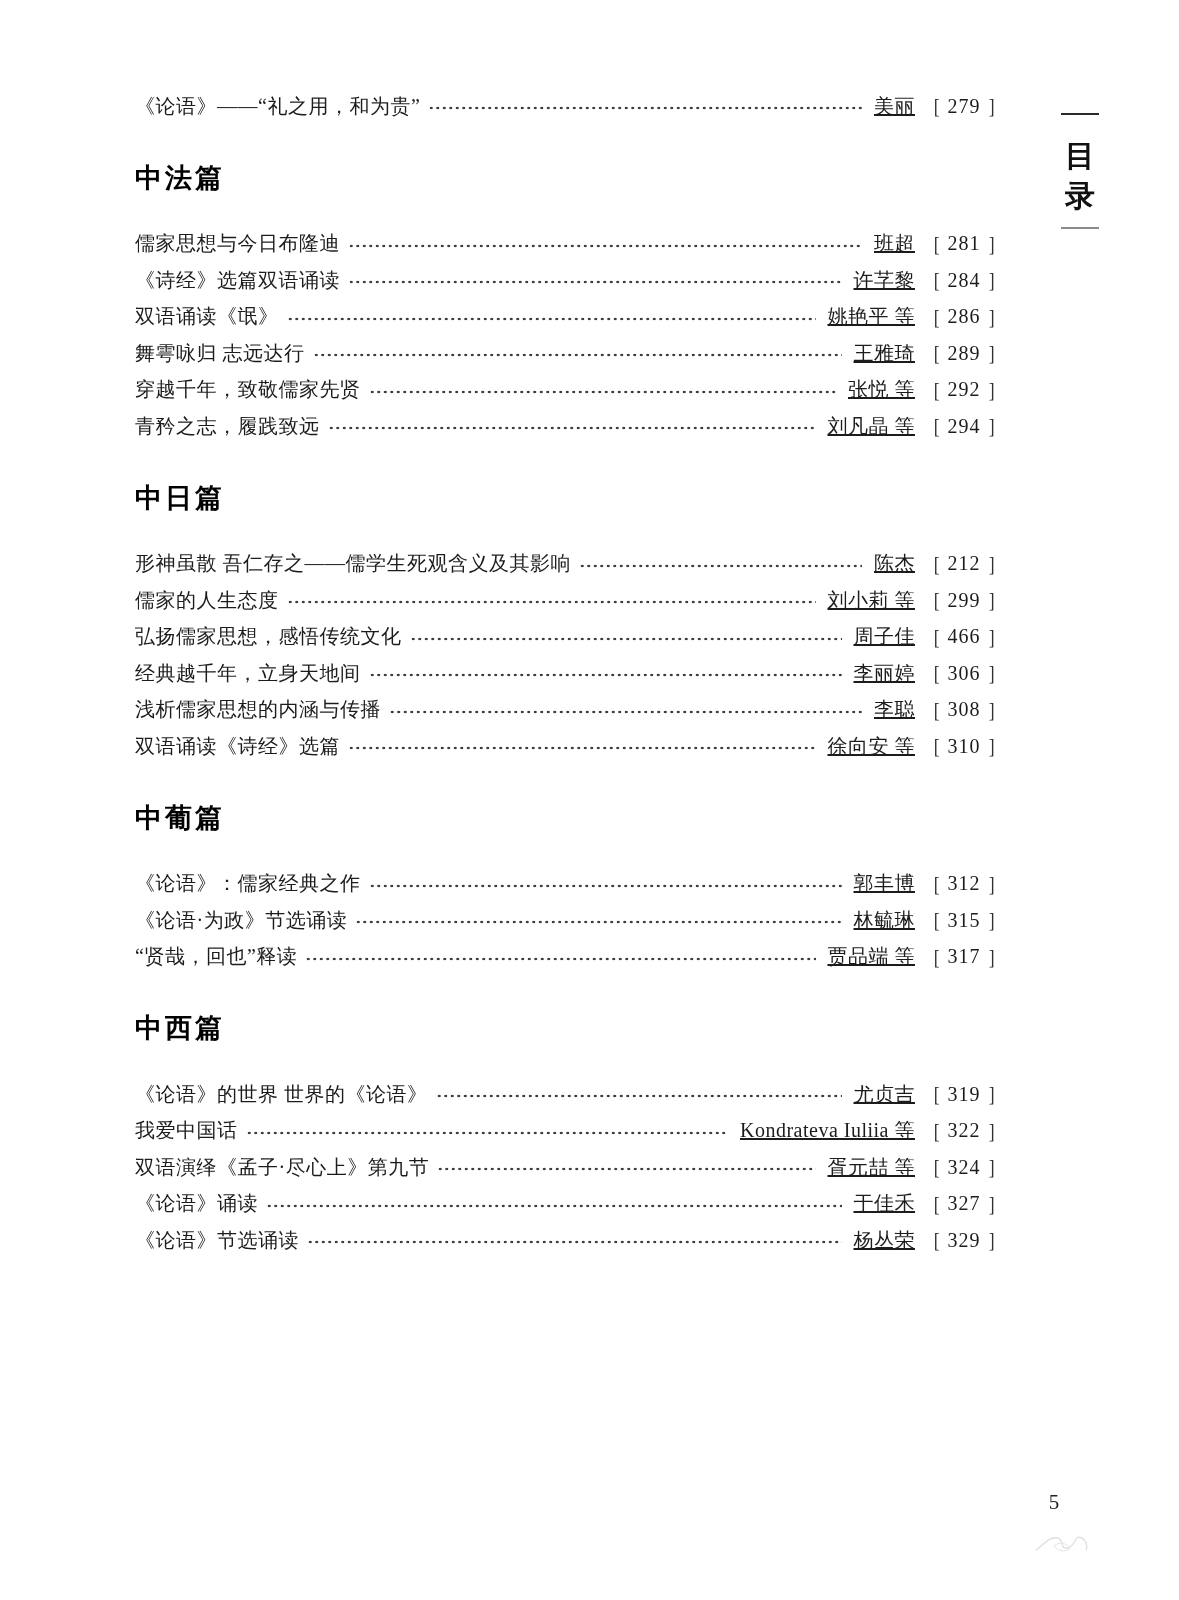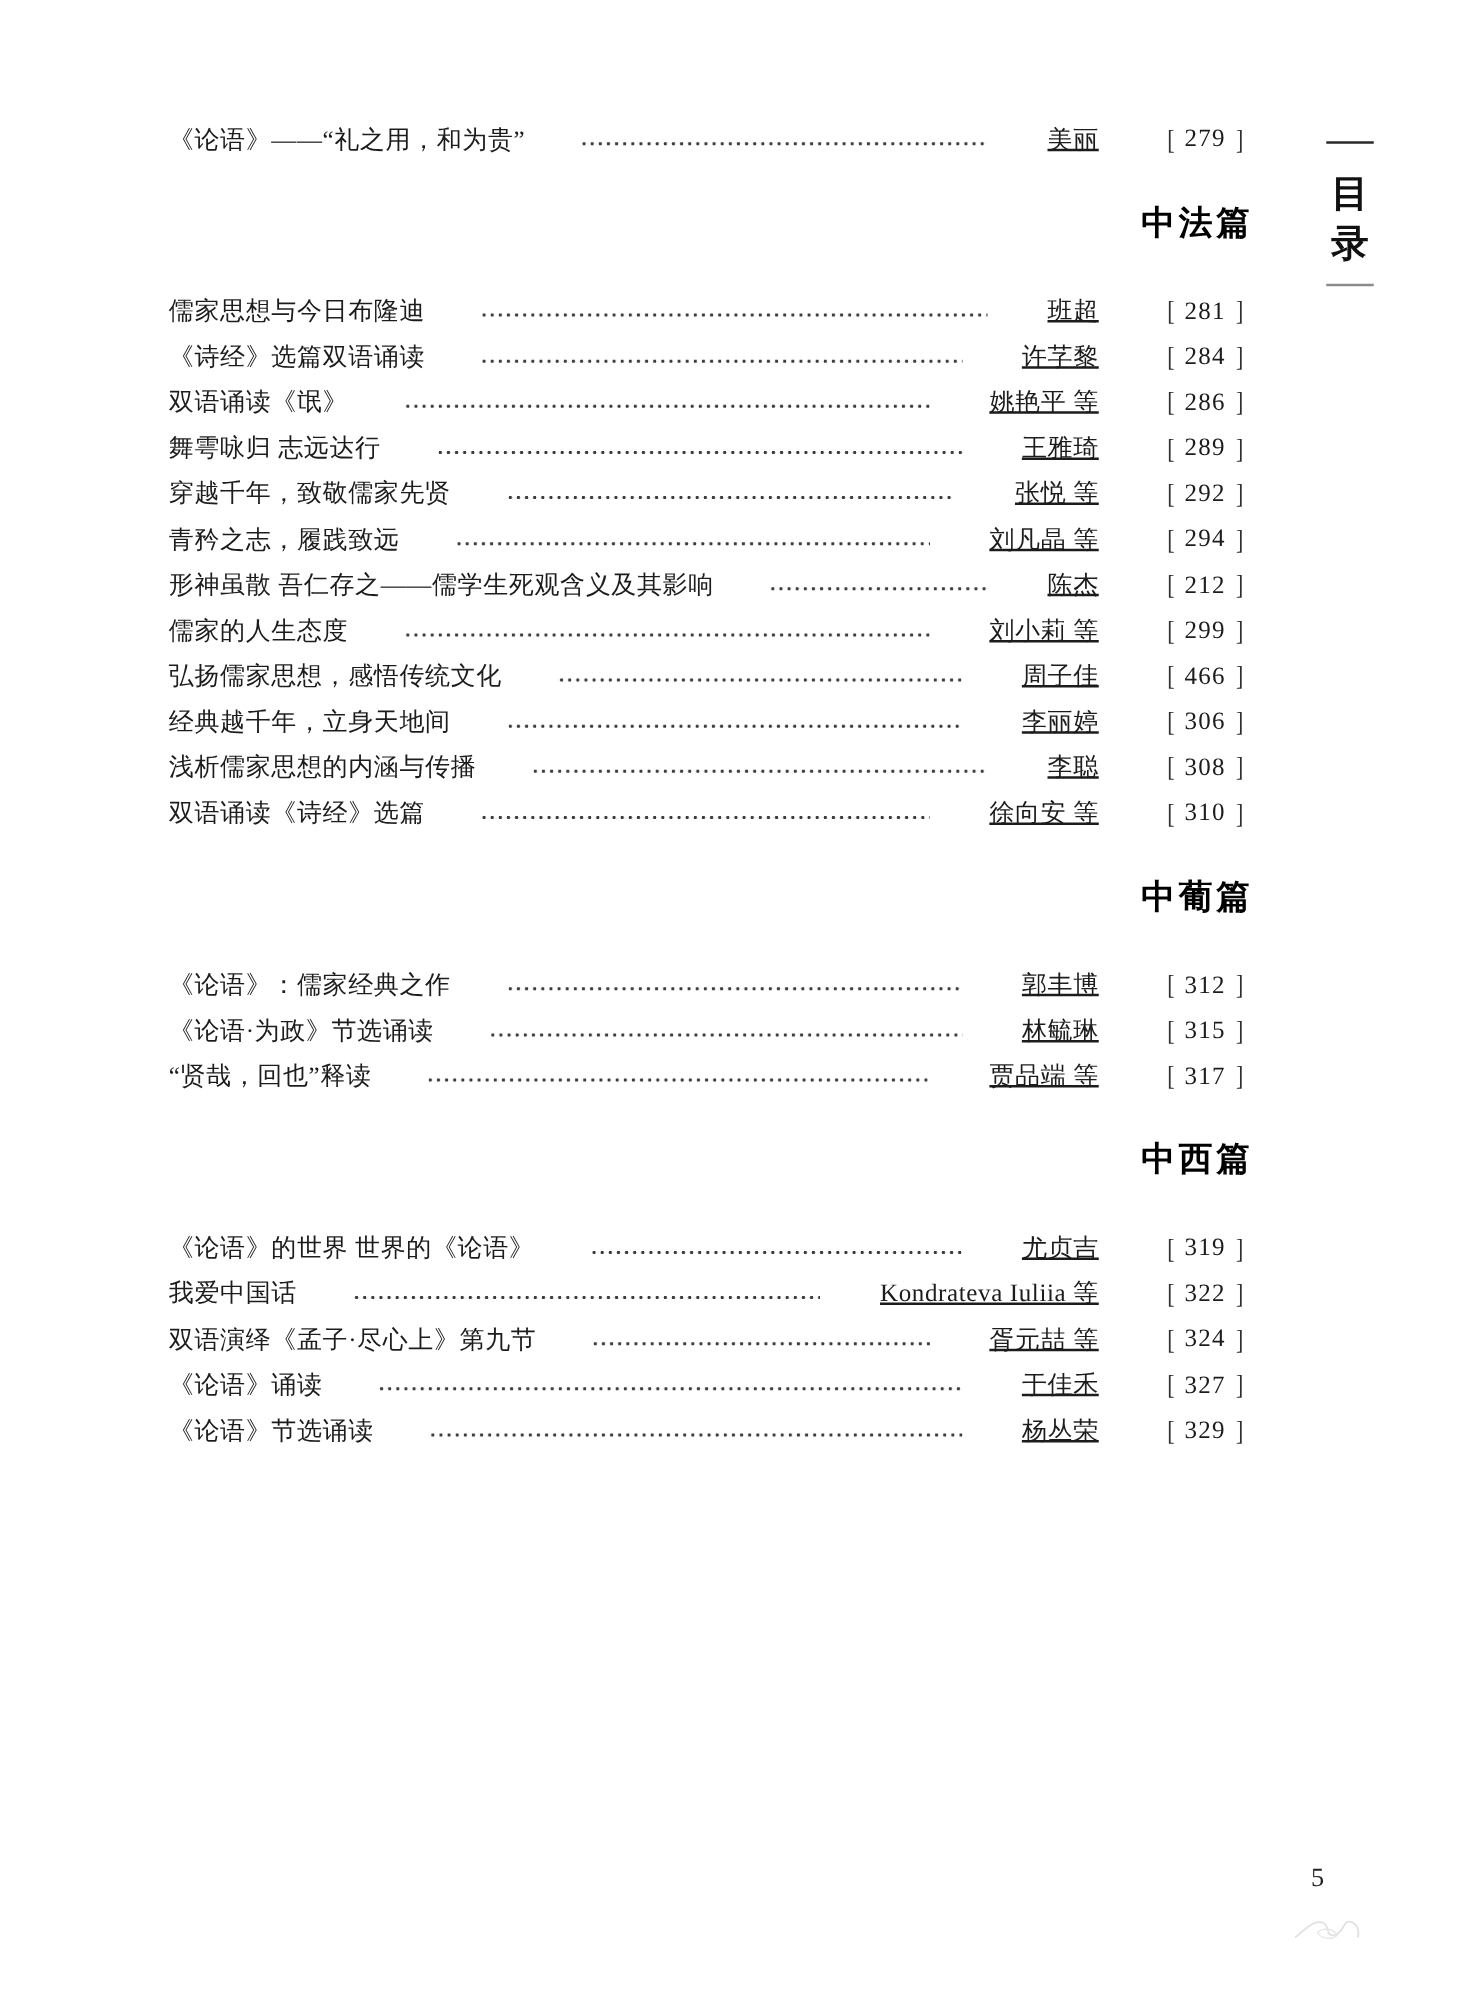--- a/index.html
+++ b/index.html
@@ -6,35 +6,35 @@
   body{
     width:1179px;height:1600px;position:relative;background:#ffffff;
     font-family:"Liberation Serif","DejaVu Serif",serif;color:#1c1c1c;
     overflow:hidden;
   }
   .page{position:absolute;inset:0;}
   .content{
     position:absolute;left:135px;top:88px;width:868px;
   }
   .toc-row{
-    height:36.5px;display:flex;align-items:flex-end;
-    font-size:20px;letter-spacing:0.5px;white-space:nowrap;gap:36px;
+    height:36.5px;display:flex;align-items:center;
+    font-size:20px;letter-spacing:0.5px;white-space:nowrap;
   }
   .entry-title{flex:0 0 auto;}
   .leader{
     flex:1 1 auto;height:20px;margin:4px 12px 0 8px;min-width:14px;
     background-image:radial-gradient(circle at center,#3d3d3d 1.1px,transparent 1.6px);
     background-size:6.5px 20px;background-repeat:repeat-x;background-position:left 45%;
   }
   .entry-author{flex:0 0 auto;margin-right:10px;text-decoration:underline;}
   .pagebox{flex:0 0 auto;width:78px;display:flex;justify-content:center;align-items:center;gap:7px;}
   .bracket{font-size:22px;color:#2e2e2e;font-weight:400;transform:scaleX(.8);}
   .pageno{font-size:20px;letter-spacing:1px;}
   .section-heading{
-    height:40px;line-height:40px;text-align:right;
+    height:40px;line-height:40px;text-align:left;
     font-family:"Liberation Sans","DejaVu Sans",sans-serif;
     font-weight:700;font-size:27px;letter-spacing:3px;color:#000;
     margin:33px 0 28px 0;
   }
   
   .side-tab{position:absolute;left:1056px;top:113px;width:48px;text-align:center;}
   .side-rule{width:38px;height:2px;margin:0 auto;}
   .side-rule.top{background:#2a2a2a;margin-bottom:21px;}
   .side-rule.bottom{background:#8b8b8b;margin-top:11px;}
   .side-char{
@@ -117,20 +117,21 @@
       <div class="toc-row">
         <span class="entry-title">青矜之志，履践致远</span>
         <span class="leader"></span>
         <span class="entry-author">刘凡晶 等</span>
         <span class="pagebox">
           <span class="bracket">[</span>
           <span class="pageno">294</span>
           <span class="bracket">]</span>
         </span>
       </div>
+      <h2 class="section-heading">中日篇</h2>
       <div class="toc-row">
         <span class="entry-title">形神虽散 吾仁存之——儒学生死观含义及其影响</span>
         <span class="leader"></span>
         <span class="entry-author">陈杰</span>
         <span class="pagebox">
           <span class="bracket">[</span>
           <span class="pageno">212</span>
           <span class="bracket">]</span>
         </span>
       </div>

